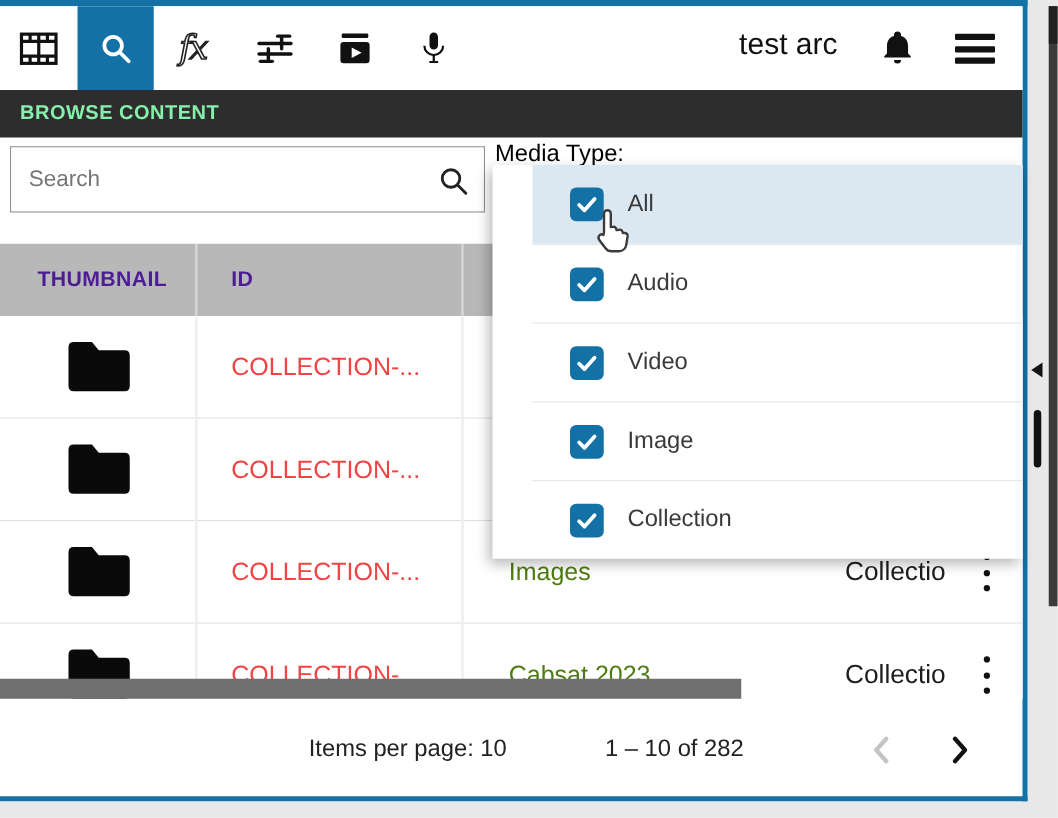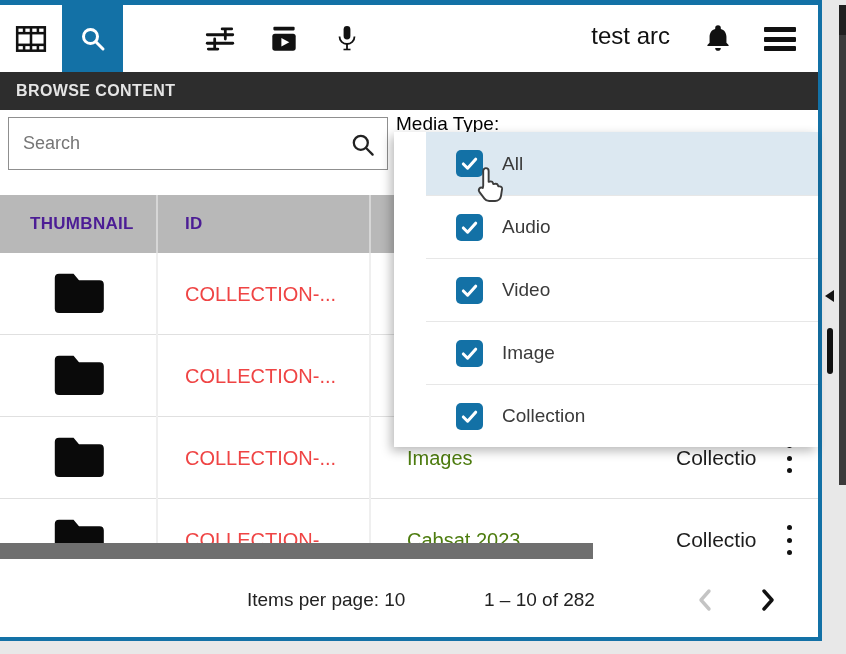--- a/index.html
+++ b/index.html
@@ -16,21 +16,21 @@
   .fx-glyph { font-family:"DejaVu Serif", serif; font-style:italic; font-size:27px; color:transparent;
     -webkit-text-stroke:1.3px #222; letter-spacing:-2px; }
   .app-title { position:absolute; top:17px; right:148px; font-size:24px; color:#111; }
   .bell { position:absolute; left:703px; top:18px; }
   .burger { position:absolute; left:764px; top:22px; width:32px; height:24px; display:flex;
     flex-direction:column; justify-content:space-between; }
   .burger span { display:block; height:5px; background:#111; border-radius:1px; }
 
   
   .browse-bar { position:absolute; left:0; top:67px; width:818px; height:38px; background:#2d2d2d;
-    color:#e5e5e5; font-weight:bold; font-size:16px; letter-spacing:.4px; line-height:38px; padding-left:16px; }
+    color:#86efac; font-weight:bold; font-size:16px; letter-spacing:.4px; line-height:38px; padding-left:16px; }
 
   
   .search-box { position:absolute; left:8px; top:112px; width:380px; height:53px;
     border:1px solid #8f8f8f; background:#fff; }
   .search-box input { position:absolute; left:0; top:0; width:100%; height:100%; border:none; outline:none;
     font-size:18px; color:#333; padding:0 44px 0 14px; font-family:"Liberation Sans",sans-serif; }
   .search-box input::placeholder { color:#767676; opacity:1; }
   .search-box .mag { position:absolute; right:10px; top:13px; }
   .media-type-label { position:absolute; left:396px; top:108px; font-size:19px; color:#000000; }
 
@@ -95,20 +95,23 @@
             <line x1="22.5" y1="21.5" x2="22.5" y2="27"></line>
         </g>
       </svg>
     </div>
     <div class="tab active" style="left:62px;width:61px;">
       <svg width="32" height="32" viewBox="0 0 32 32">
         <circle cx="13.5" cy="13.5" r="7" fill="none" stroke="#fff" stroke-width="3"></circle>
         <line x1="18.8" y1="18.8" x2="26" y2="26" stroke="#fff" stroke-width="3" stroke-linecap="round"></line>
       </svg>
     </div>
+    <div class="tab" style="left:123px;width:62px;">
+      <span class="fx-glyph">fx</span>
+    </div>
     <div class="tab" style="left:188px;width:64px;">
       <svg width="34" height="34" viewBox="0 0 32 32">
         <g stroke="#111" stroke-width="2.6" stroke-linecap="round">
           <line x1="18" y1="6.5" x2="27" y2="6.5"></line>
           <line x1="4" y1="12" x2="28" y2="12"></line>
           <line x1="21" y1="8" x2="21" y2="16"></line>
           <line x1="4" y1="20" x2="28" y2="20"></line>
           <line x1="11" y1="16" x2="11" y2="24"></line>
           <line x1="5" y1="25.5" x2="14" y2="25.5"></line>
         </g>

